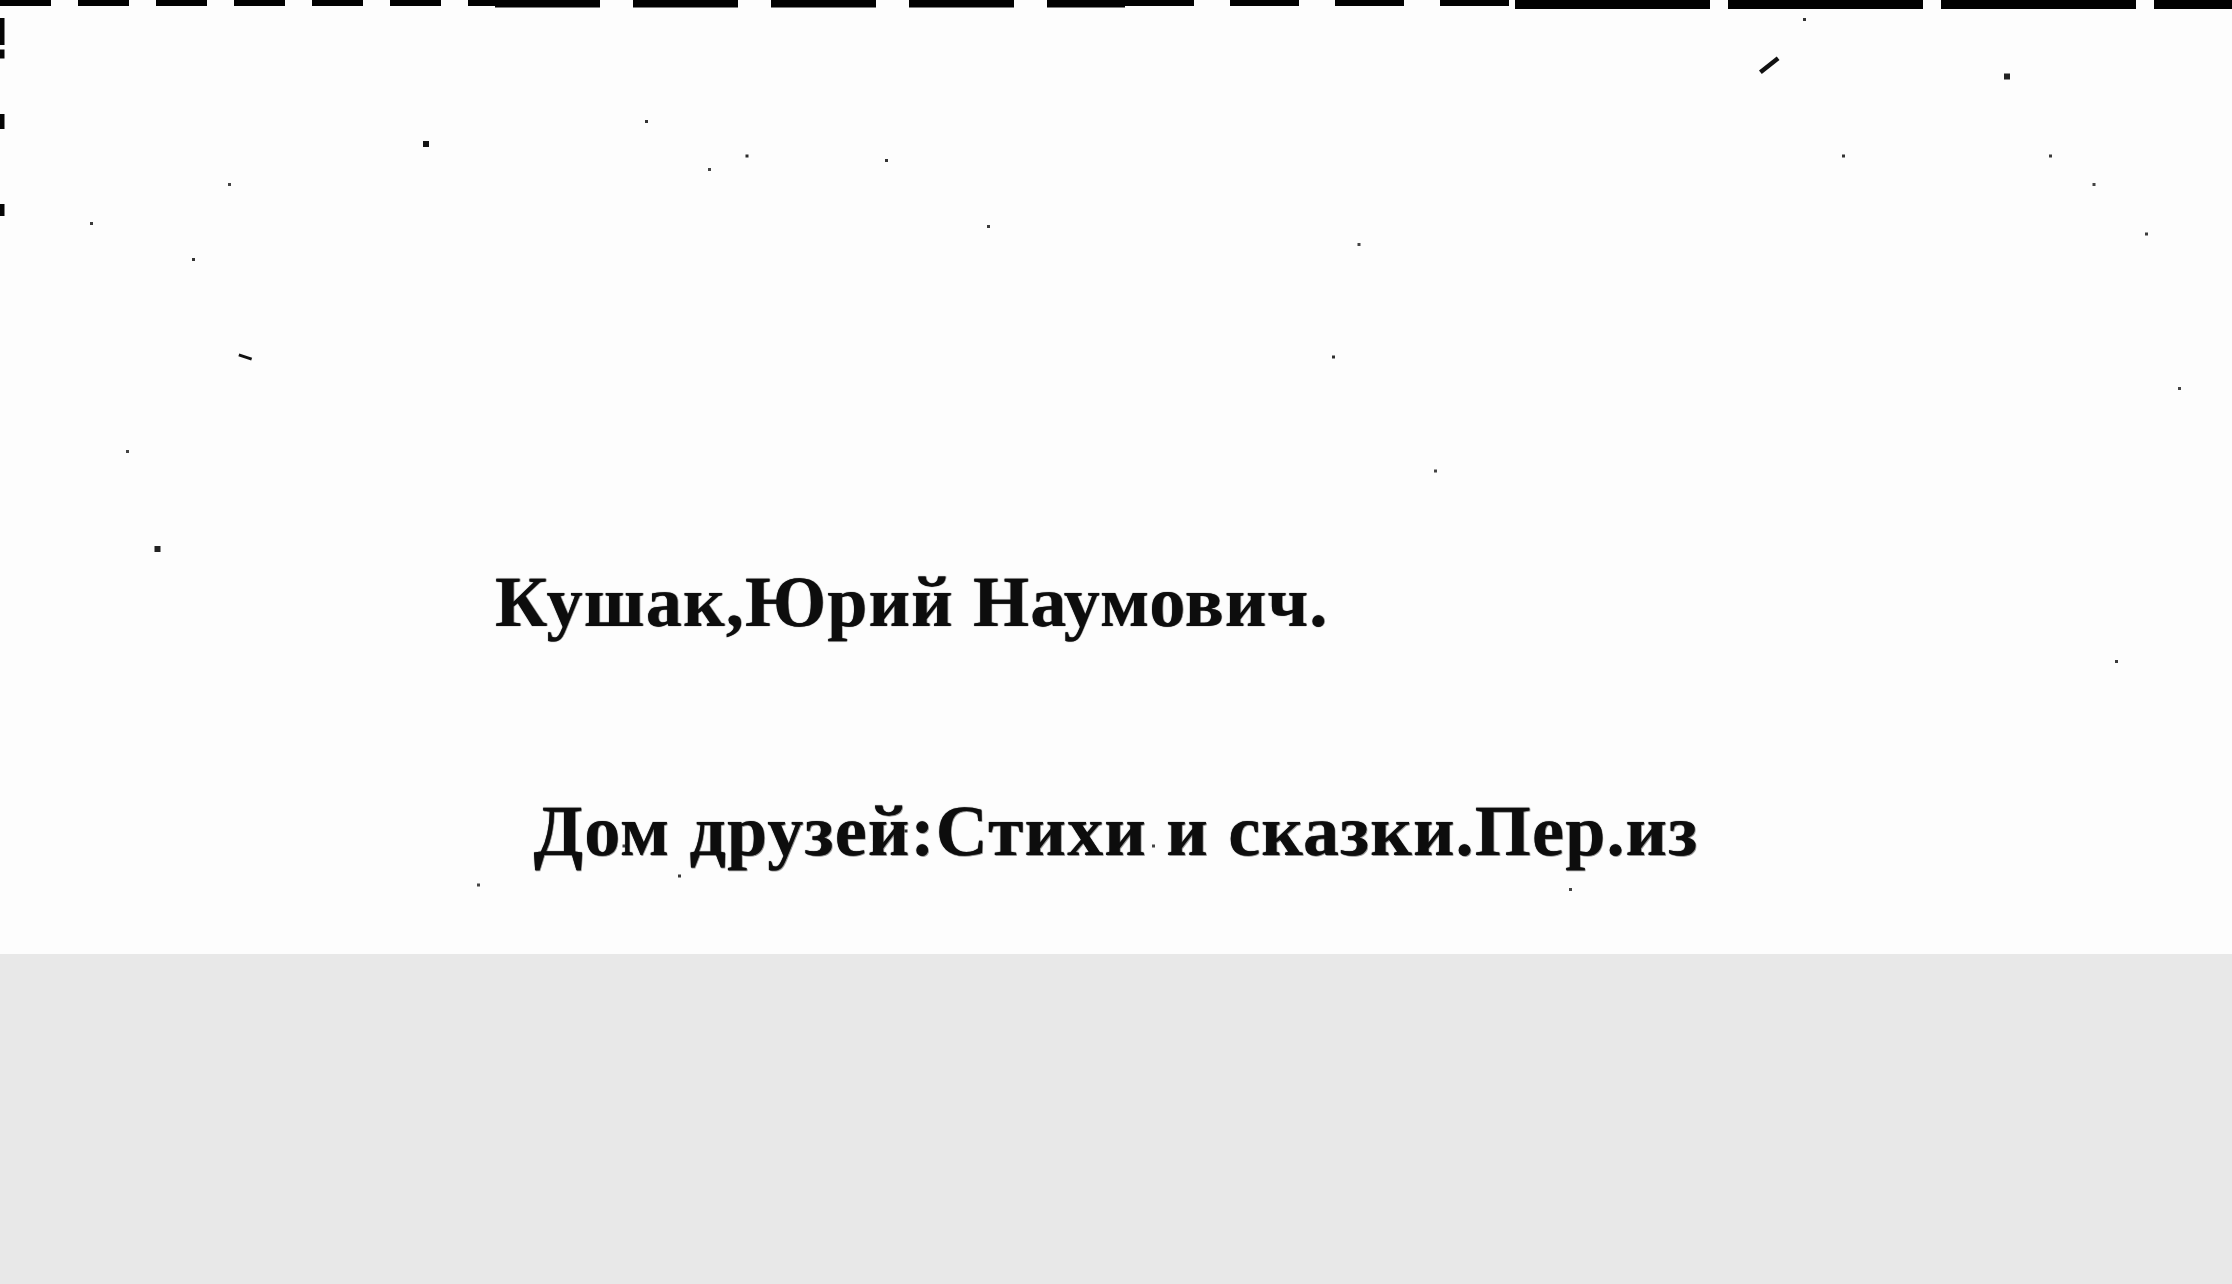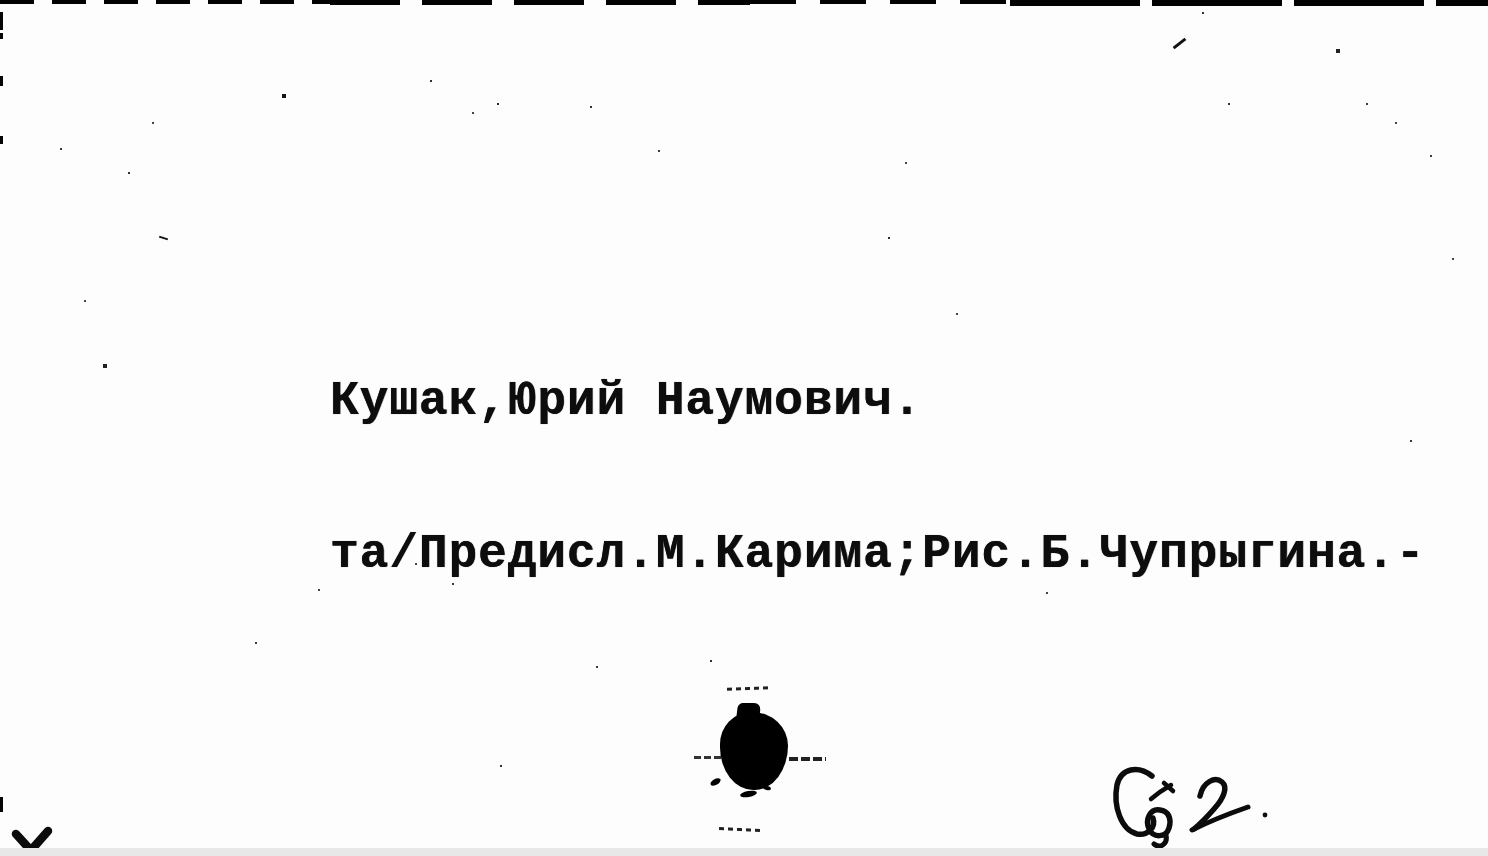--- a/index.html
+++ b/index.html
@@ -1,22 +1,22 @@
 <!DOCTYPE html>
 <html lang="ru"><head>
 <meta charset="utf-8">
 <style>
   html, body { margin: 0; padding: 0; background: #e8e8e8; }
   .page {
     position: relative;
     width: 1488px;
-    height: 848px;
+    height: 636px;
     background: #fdfdfd;
     overflow: hidden;
-    font-family: Liberation Mono, monospace;
+    font-family: Liberation Serif, serif;
   }
 
   
   .text-block {
     position: absolute;
     left: 330px;
     top: 274px;
     font-weight: 700;
     font-size: 48px;
     line-height: 51px;
@@ -126,20 +126,21 @@
     <div class="left-tick" style="top:136px;height:8px"></div>
     <div class="left-tick" style="top:797px;height:15px"></div>
   </div>
 
   <div class="specks"></div>
   <div class="slash slash1"></div>
   <div class="slash slash2"></div>
 
   <div class="text-block">
     <div>Кушак,Юрий Наумович.</div>
+    <div>  Дом друзей:Стихи и сказки.Пер.из</div>
     <div>та/Предисл.М.Карима;Рис.Б.Чупрыгина.-</div>
     
   </div>
 
   <div>
     <div class="hole-dash-above"></div>
     <div class="hole-nub"></div>
     <div class="hole"></div>
     <div class="streak-left"></div>
     <div class="streak-right"></div>

